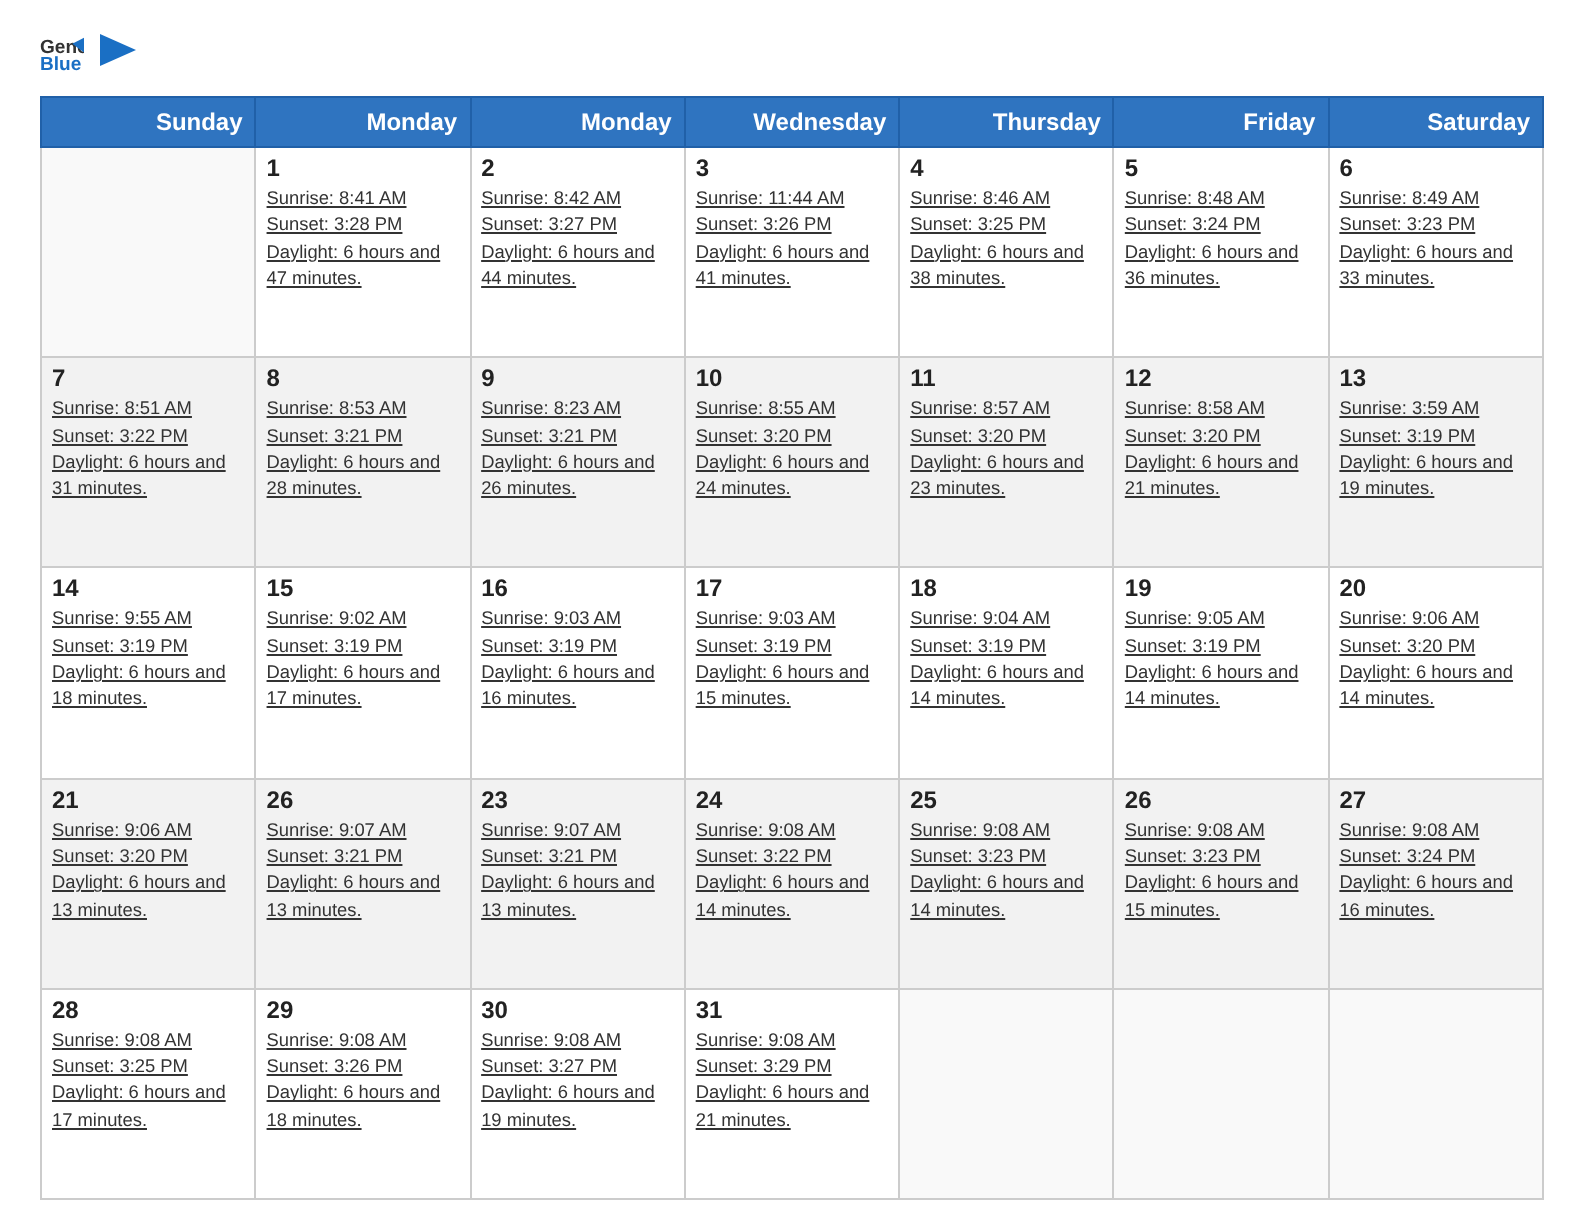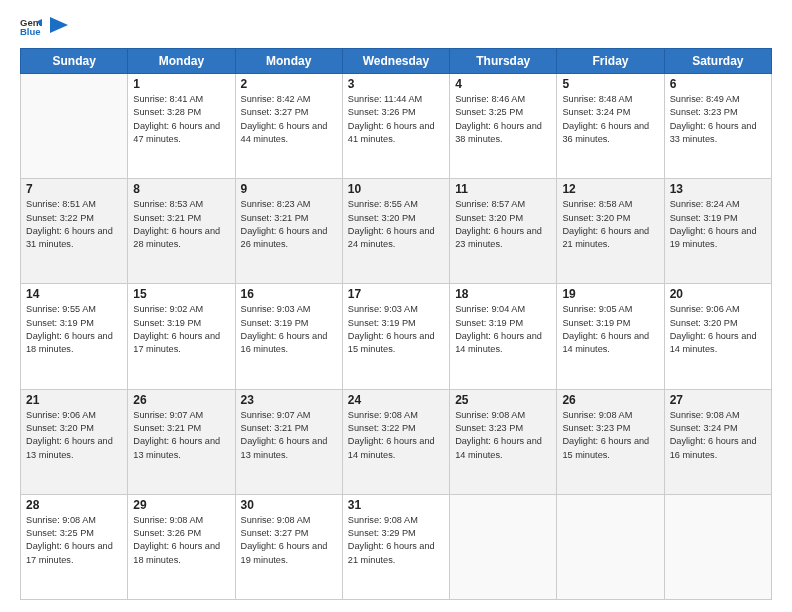--- a/index.html
+++ b/index.html
@@ -50,21 +50,21 @@
       width: 100%;
       border-collapse: collapse;
       flex: 1;
     }
     .calendar-table th {
       background-color: #2f74c0;
       color: #fff;
       font-size: 12px;
       font-weight: bold;
       padding: 5px 6px;
-      text-align: center;
+      text-align: right;
       border: 1px solid #2060a8;
     }
     .calendar-table td {
       border: 1px solid #ccc;
       vertical-align: top;
       padding: 3px 5px;
       width: calc(100% / 7);
       font-size: 9.5px;
       color: #333;
       background: #fff;
@@ -77,20 +77,21 @@
       font-size: 12px;
       font-weight: bold;
       color: #222;
       display: block;
       margin-bottom: 2px;
     }
     .day-info {
       font-size: 9.2px;
       color: #333;
       line-height: 1.45;
+      text-decoration: underline;
     }
     .row-shaded td {
       background: #f2f2f2;
     }
   </style>
 </head>
 <body>
 
 <div class="page">
   <div class="header">
@@ -174,21 +175,21 @@
           <td>
             <span class="day-number">11</span>
             <div class="day-info"><span>Sunrise: 8:57 AM</span><br><span>Sunset: 3:20 PM</span><br><span>Daylight: 6 hours and 23 minutes.<br></span></div>
           </td>
           <td>
             <span class="day-number">12</span>
             <div class="day-info"><span>Sunrise: 8:58 AM</span><br><span>Sunset: 3:20 PM</span><br><span>Daylight: 6 hours and 21 minutes.<br></span></div>
           </td>
           <td>
             <span class="day-number">13</span>
-            <div class="day-info"><span>Sunrise: 8:24 AM</span><br><span>Sunset: 3:19 PM</span><br><span>Daylight: 6 hours and 19 minutes.<br></span></div>
+            <div class="day-info"><span>Sunrise: 3:59 AM</span><br><span>Sunset: 3:19 PM</span><br><span>Daylight: 6 hours and 19 minutes.<br></span></div>
           </td>
         </tr>
         <tr>
           <td>
             <span class="day-number">14</span>
             <div class="day-info"><span>Sunrise: 9:55 AM</span><br><span>Sunset: 3:19 PM</span><br><span>Daylight: 6 hours and 18 minutes.<br></span></div>
           </td>
           <td>
             <span class="day-number">15</span>
             <div class="day-info"><span>Sunrise: 9:02 AM</span><br><span>Sunset: 3:19 PM</span><br><span>Daylight: 6 hours and 17 minutes.<br></span></div>

